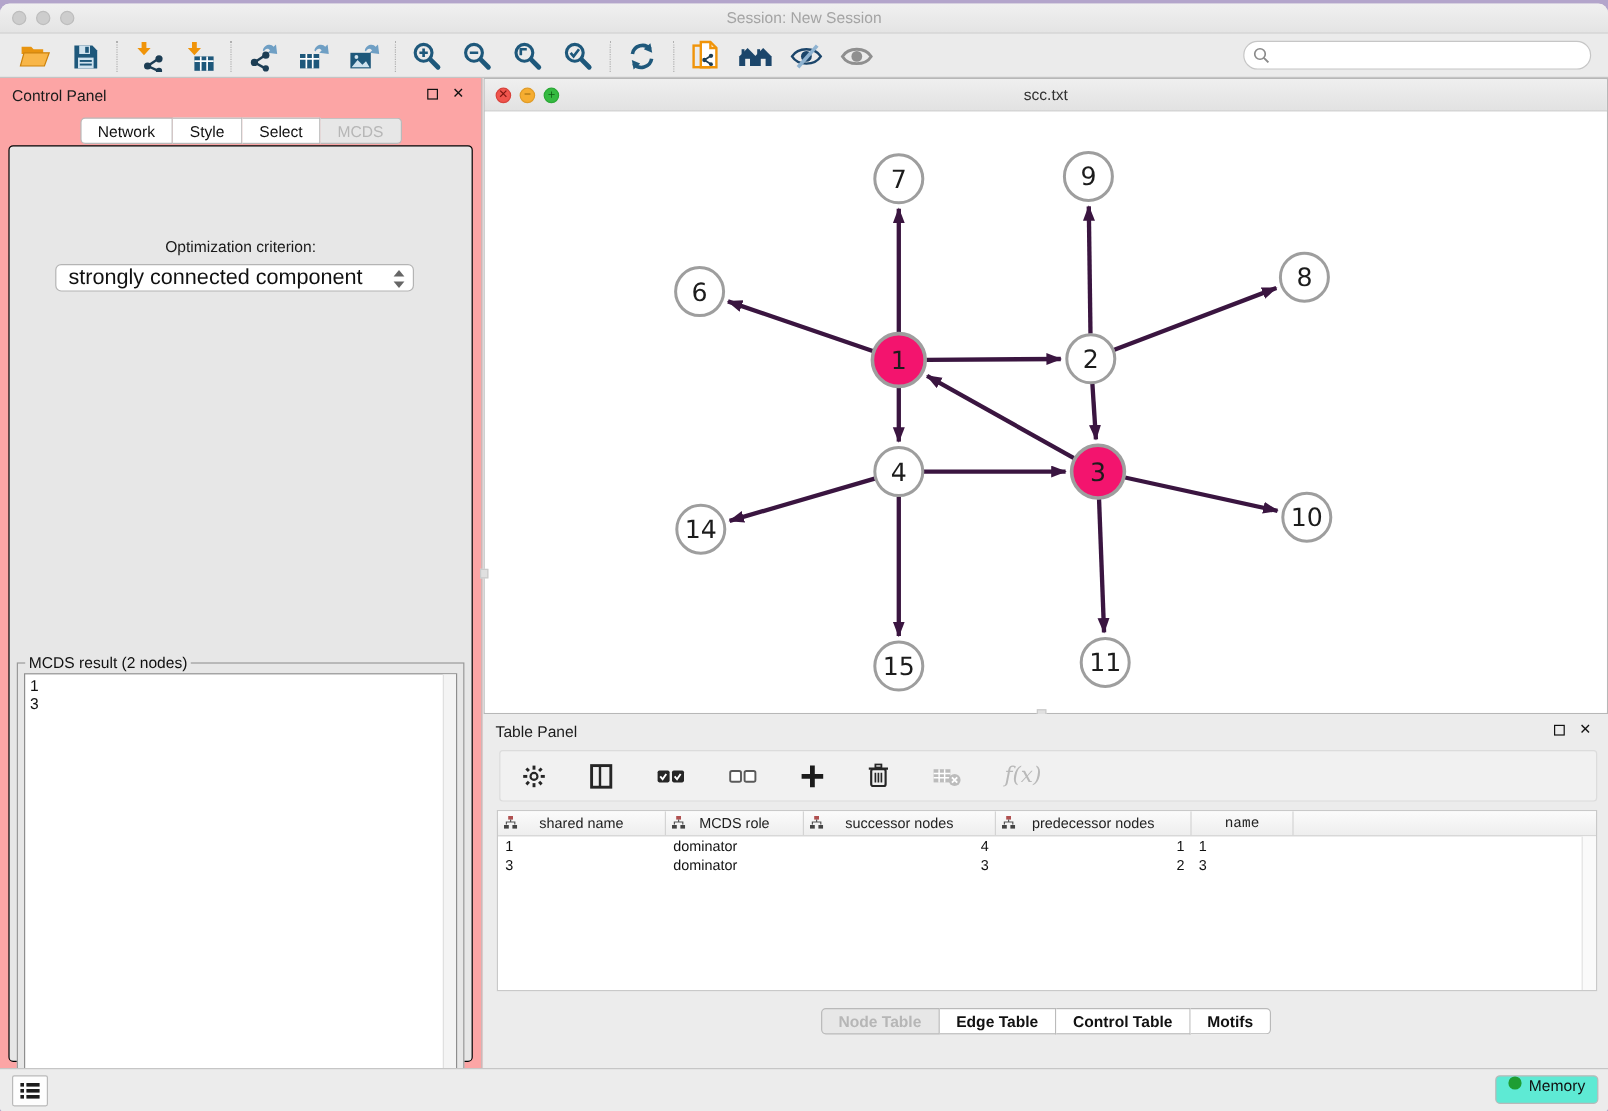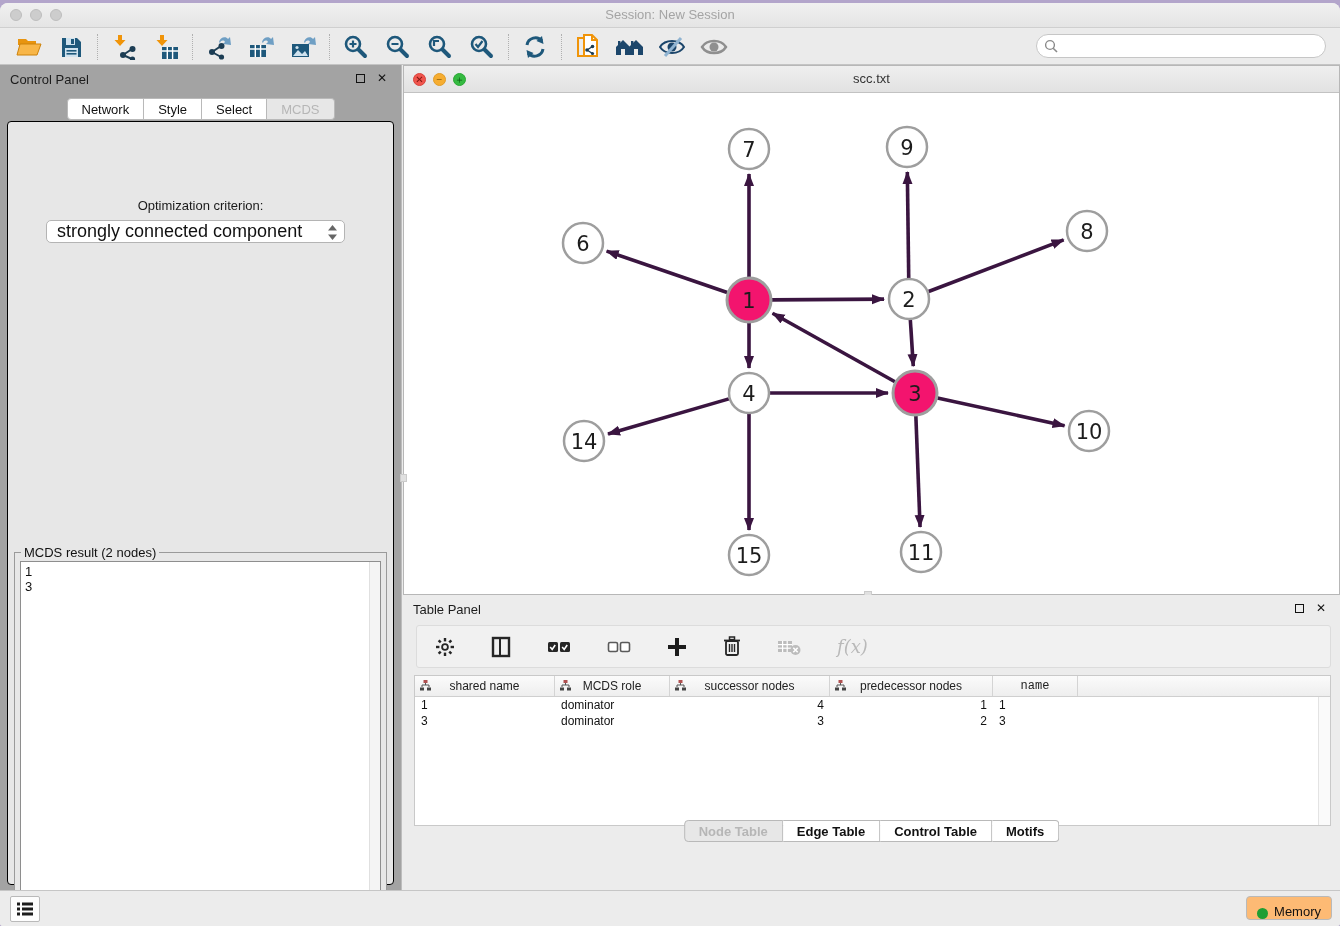--- a/index.html
+++ b/index.html
@@ -22,21 +22,21 @@
   .tbtn { width:42px; height:32px; background:none; border:none; display:flex;
           align-items:center; justify-content:center; cursor:pointer; }
   .tsep { width:1px; height:26px; border-left:1px dotted #b0b0b0; margin:0 5px; }
   .search-wrap { position:absolute; right:14px; top:5px; }
   .search-input { width:290px; height:24px; border:1px solid #c6c6c6; border-radius:13px;
                   background:#fff; padding-left:26px; font-size:13px; outline:none; }
   .search-glass { position:absolute; left:8px; top:5px; }
 
   
   .control-panel { position:absolute; left:0; top:62px; width:402px; height:828px;
-                   background:#a3a3a3; border-right:1px solid #bdbdbd;text-decoration:underline; }
+                   background:#fca5a5; border-right:1px solid #bdbdbd;text-decoration:underline; }
   .panel-header { position:absolute; left:0; top:0; width:100%; height:28px; }
   .panel-title { position:absolute; left:10px; top:7px; font-size:13px; color:#1c1c1c; }
   .panel-ctl { position:absolute; top:6px; width:14px; height:14px; font-size:12px; color:#111;
                display:flex; align-items:center; justify-content:center; cursor:pointer; }
   .float-btn { right:34px; } .close-btn { right:12px; font-weight:bold; }
   .float-glyph { width:9px; height:9px; border:1.5px solid #111; }
 
   .seg-tabs { position:absolute; display:flex; }
   .cp-tabs { left:50%; transform:translateX(-50%); top:33px; }
   .seg { height:22px; padding:0 14px; font-size:13px; background:#fff; color:#111;
@@ -95,32 +95,32 @@
          border:1px solid #c9c9c9; overflow:hidden; }
   .tbl-header { display:flex; height:21px; background:linear-gradient(#fbfbfb,#eeeeee);
                 border-bottom:1px solid #cfcfcf; }
   .th { display:flex; align-items:center; justify-content:center; gap:6px; font-size:12px; color:#222;
         border-right:1px solid #d4d4d4; height:100%; cursor:pointer; position:relative; }
   .th .hier { position:absolute; left:5px; top:4px; }
   .tr { display:flex; height:16px; }
   .td { font-size:12px; color:#111; padding:1px 6px 0 6px; overflow:hidden; white-space:nowrap; }
   .tbl-vscroll { position:absolute; right:0; top:21px; bottom:0; width:12px; background:#fafafa;
                  border-left:1px solid #e3e3e3; }
-  .tp-tabs { left:50%; transform:translateX(-50%); bottom:51px; position:absolute; display:flex; }
+  .tp-tabs { left:50%; transform:translateX(-50%); bottom:31px; position:absolute; display:flex; }
   .tp-tabs .seg { font-weight:bold; font-size:13px; }
   .tp-tabs .seg.active { font-weight:bold; }
 
   
   .statusbar { position:absolute; left:0; bottom:0; width:100%; height:36px; background:#ececec;
                border-top:1px solid #c6c6c6; }
   .list-btn { position:absolute; left:10px; top:5px; width:30px; height:26px; background:#fdfdfd;
               border:1px solid #b9b9b9; border-radius:2px; display:flex; align-items:center;
               justify-content:center; cursor:pointer; }
-  .memory-btn { position:absolute; right:8px; top:5px; height:24px; background:#fdba74;
-                border:1px solid #b9b9b9; border-radius:4px; display:flex; align-items:flex-end;
+  .memory-btn { position:absolute; right:8px; top:5px; height:24px; background:#5eead4;
+                border:1px solid #b9b9b9; border-radius:4px; display:flex; align-items:flex-start;
                 gap:6px; padding:0 10px; font-size:13px; color:#111; cursor:pointer; }
   .mem-dot { width:11px; height:11px; border-radius:50%; background:#1e9e33; }
 </style>
 </head>
 <body>
 
 <div class="window">
 
   <div class="titlebar">
     <div class="tl-dots">

